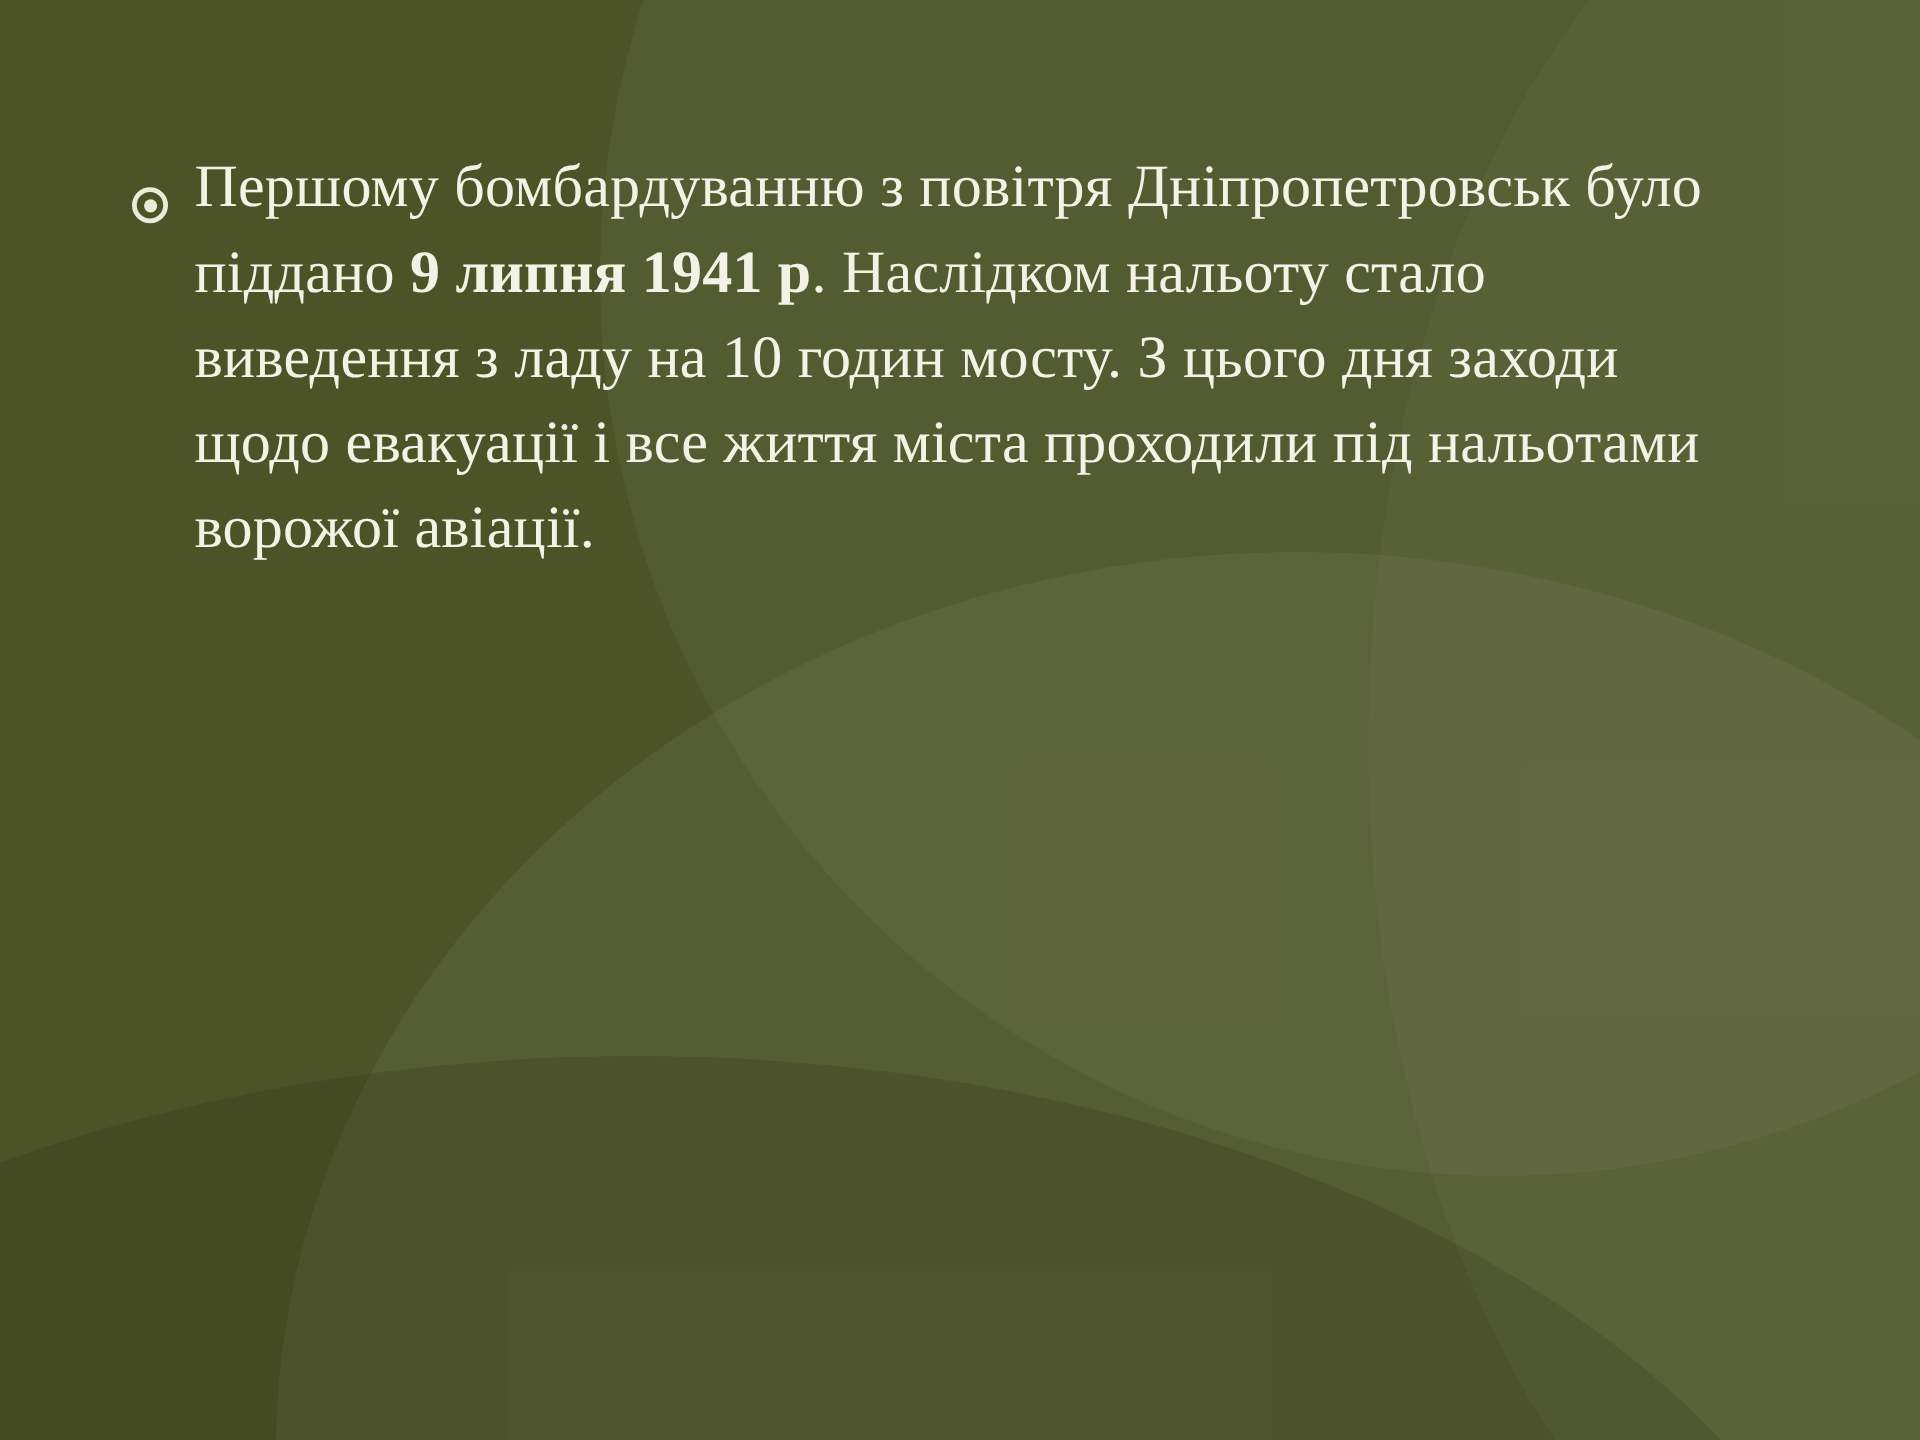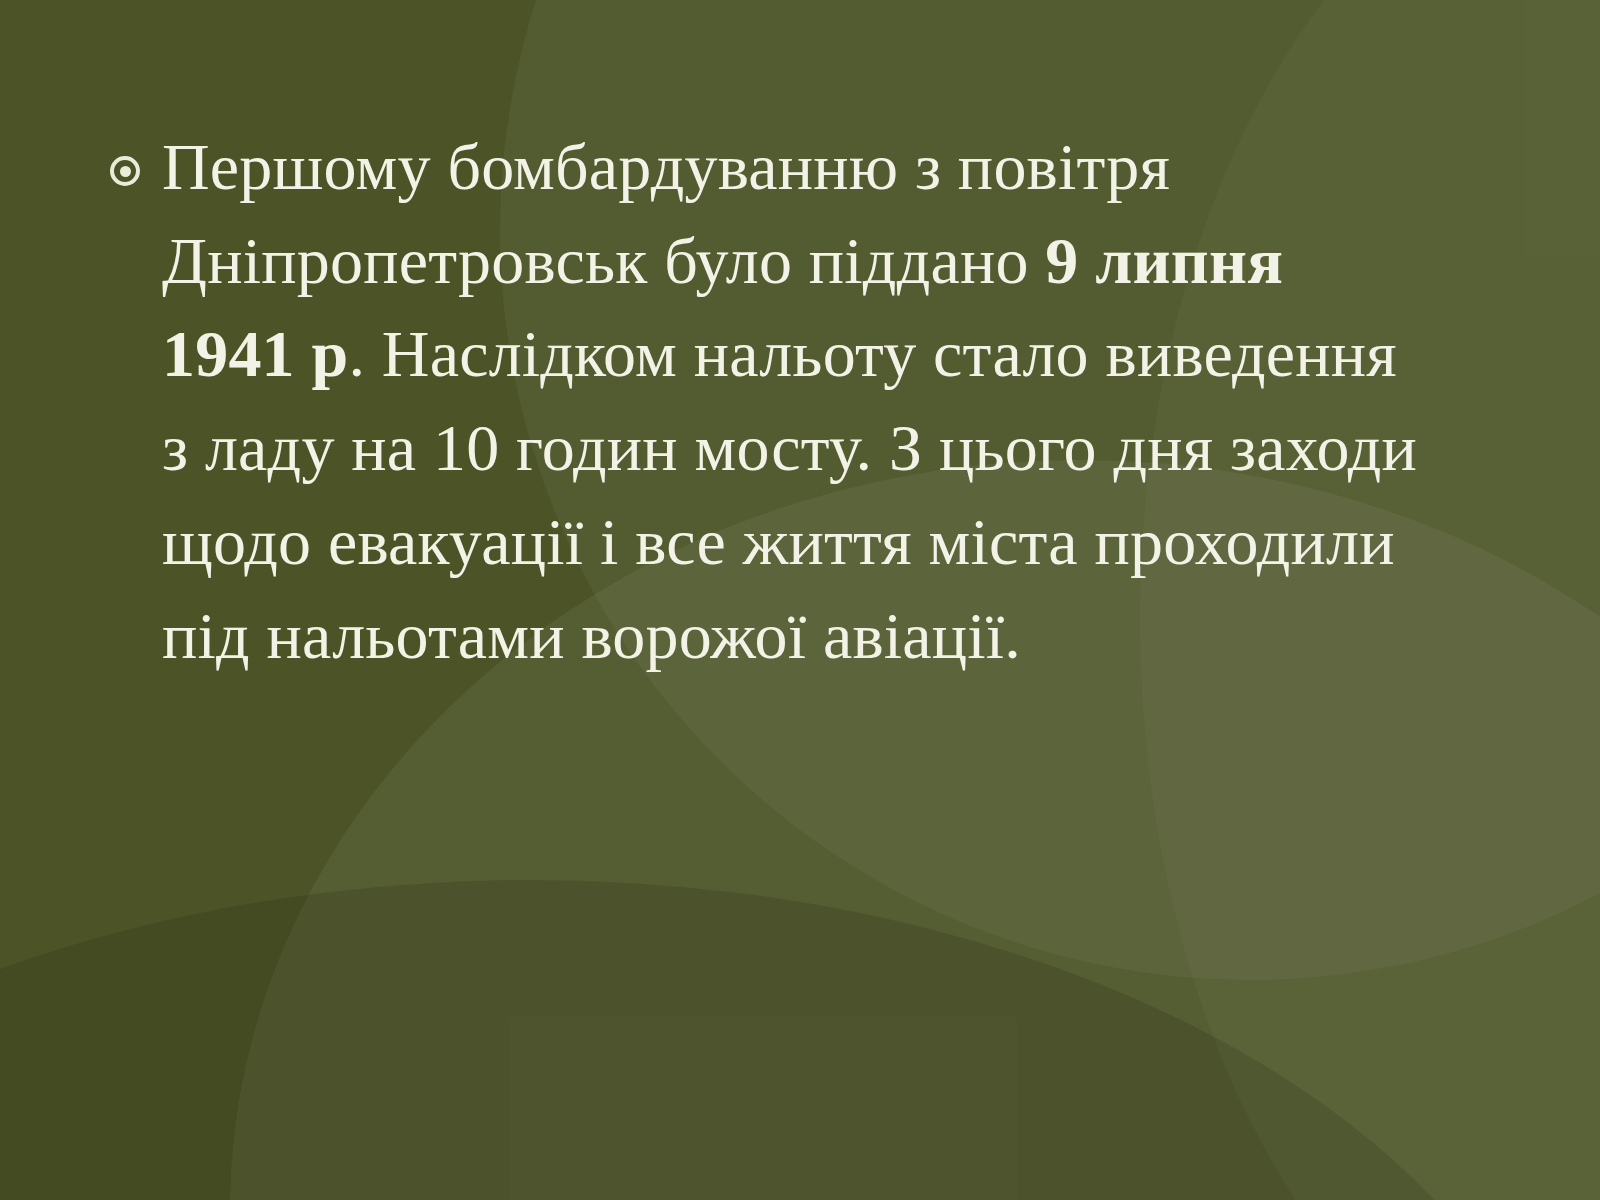--- a/index.html
+++ b/index.html
@@ -87,21 +87,21 @@
   }
   .ring .dot {
     width: 11px;
     height: 11px;
     border-radius: 50%;
     background: #e9ecd9;
   }
   .bullet-text {
     flex: 1 1 auto;
     color: #f2f3e6;
-    font-size: 66px;
+    font-size: 50px;
     line-height: 1.42;
     letter-spacing: 0.2px;
     text-align: left;
     max-width: 1260px;
   }
   .bullet-text b {
     font-weight: bold;
   }
 </style>
 </head>

